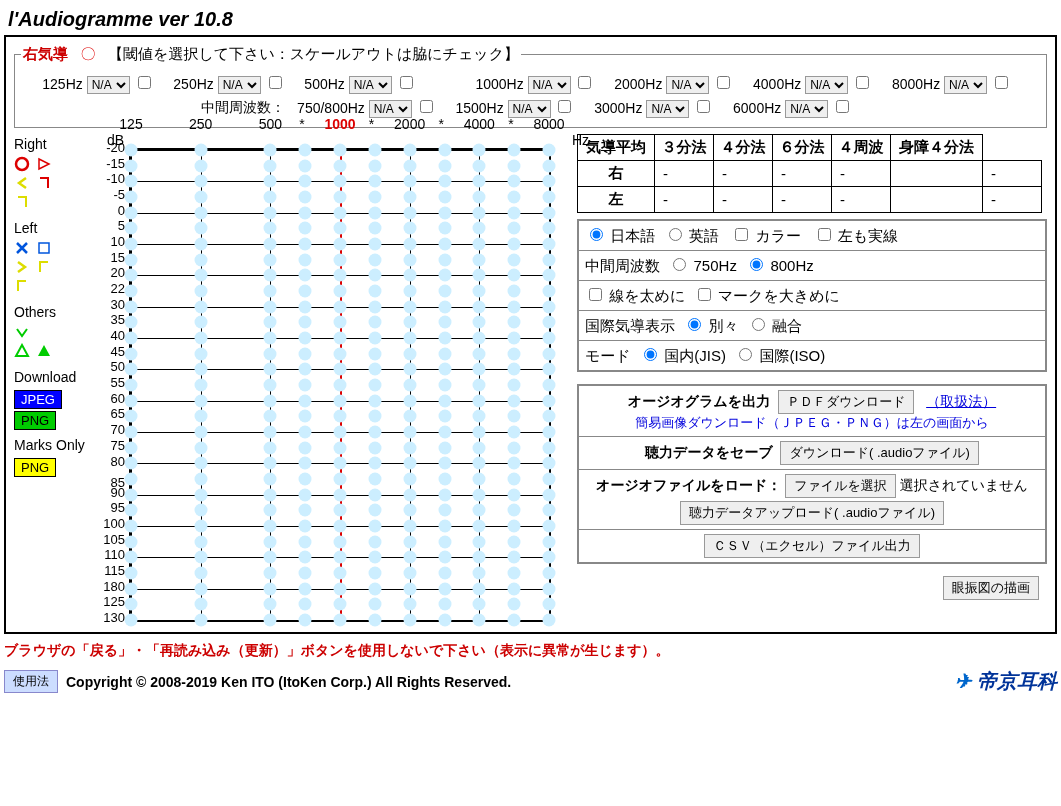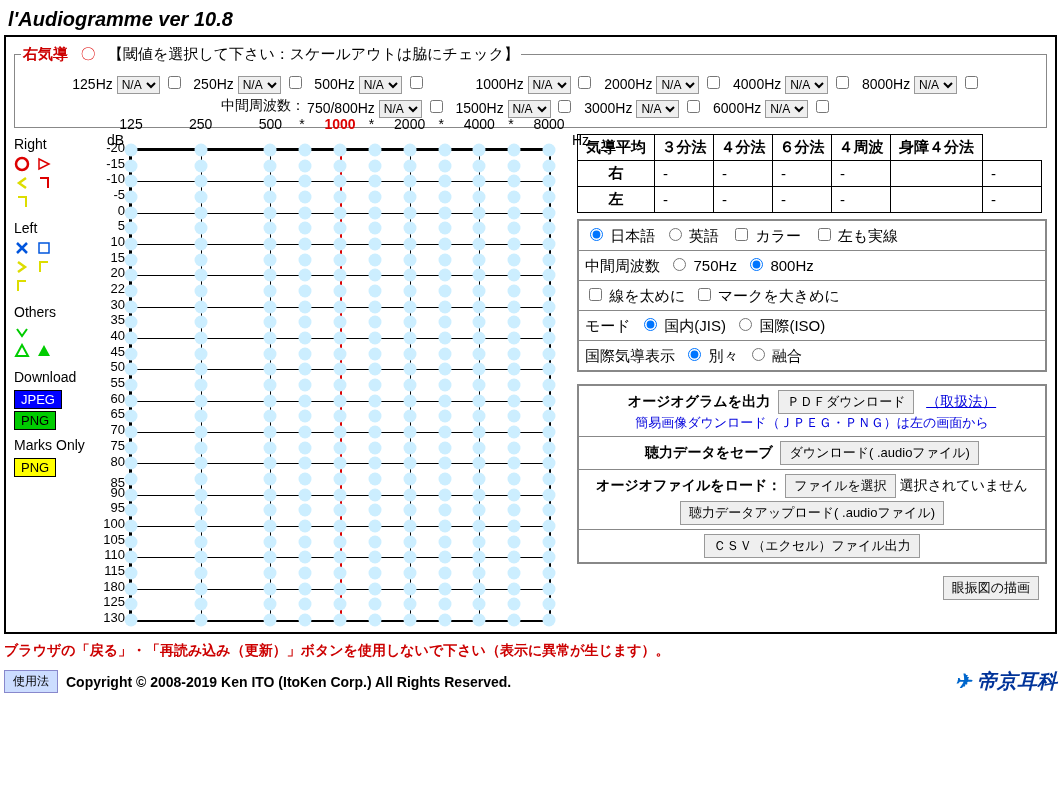--- a/index.html
+++ b/index.html
@@ -2,21 +2,21 @@
 <html><head>
 <meta charset="utf-8">
 <style>
 body{font-family:Arial,sans-serif;font-size:14px;margin:0;padding:4px;background:#fff}
 .title{font-style:italic;font-weight:bold;font-size:20px;padding:4px}
 .main-border{border:2px solid #000;padding:8px;position:relative}
 fieldset{border:1px solid #888;padding:6px;margin:0 0 6px 0}
 legend{font-size:15px}
 .legend-red{color:#c00;font-weight:bold}
 .legend-mark{color:#d00}
-.freq-row{display:flex;flex-wrap:wrap;justify-content:center;gap:2px;font-size:14px;margin:3px 0}
+.freq-row{display:flex;flex-wrap:wrap;align-items:center;justify-content:center;gap:12px;font-size:14px;margin:3px 0}
 select{font-size:12px;border:1px solid #999;background:#efefef}
 .content-row{display:flex;gap:8px;margin-top:4px}
 .left-col{width:108px;font-size:14px}
 .legend-label{font-weight:normal;margin:2px 0 4px 0}
 .sym-row{display:flex;gap:6px;margin:3px 0;align-items:center}
 .sym{width:16px;height:16px;display:inline-flex;align-items:center;justify-content:center}
 .btn-dl{border:1px solid #000;padding:1px 6px;font-size:13px;margin:1px 0;display:inline-block;cursor:pointer}
 .btn-jpeg{background:#00f;color:#fff}
 .btn-png{background:#0c0;color:#000}
 .btn-png2{background:#ff0;color:#000}
@@ -640,30 +640,30 @@
     </td>
             </tr>
     <tr>
               <td>
       <label><input type="checkbox" style=""> <span>線を太めに</span></label>&nbsp;
       <label><input type="checkbox" style=""> <span>マークを大きめに</span></label>
     </td>
             </tr>
     <tr>
               <td>
+      <span>国際気導表示</span>&nbsp;
+      <label><input type="radio" checked="" style=""> <span>別々</span></label>&nbsp;
+      <label><input type="radio" style=""> <span>融合</span></label>
+    </td>
+            </tr>
+    <tr>
+              <td>
       <span>モード</span>&nbsp;
       <label><input type="radio" checked="" style=""> <span>国内(JIS)</span></label>&nbsp;
       <label><input type="radio" style=""> <span>国際(ISO)</span></label>
-    </td>
-            </tr>
-    <tr>
-              <td>
-      <span>国際気導表示</span>&nbsp;
-      <label><input type="radio" checked="" style=""> <span>別々</span></label>&nbsp;
-      <label><input type="radio" style=""> <span>融合</span></label>
     </td>
             </tr>
   </tbody>
         </table>
 
   <table class="out-table">
     <tbody>
             <tr>
               <td>
       <b>オージオグラムを出力</b>&nbsp;

